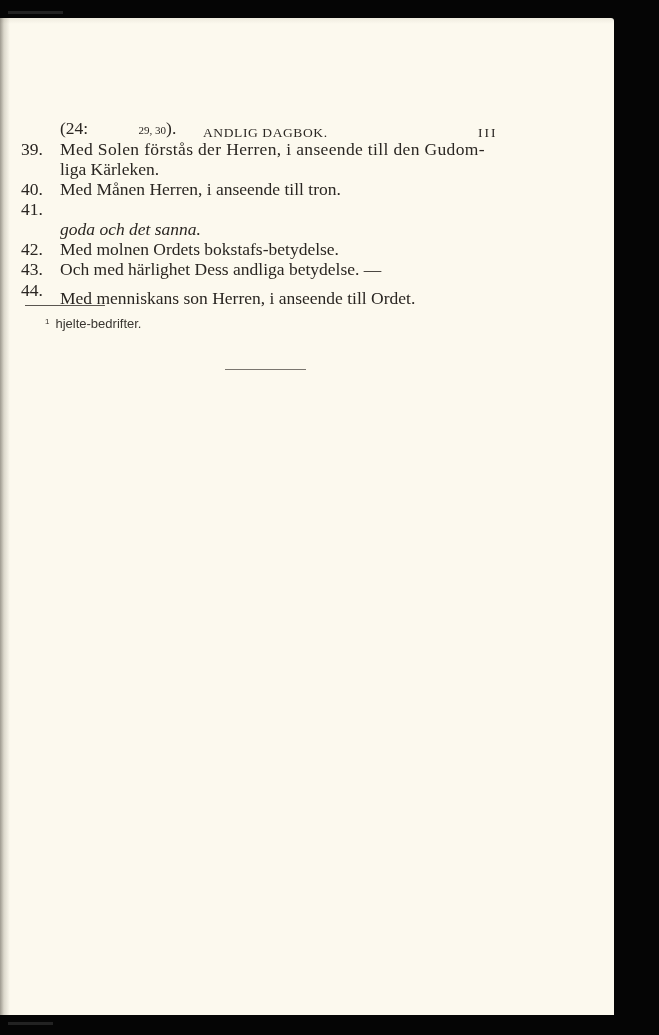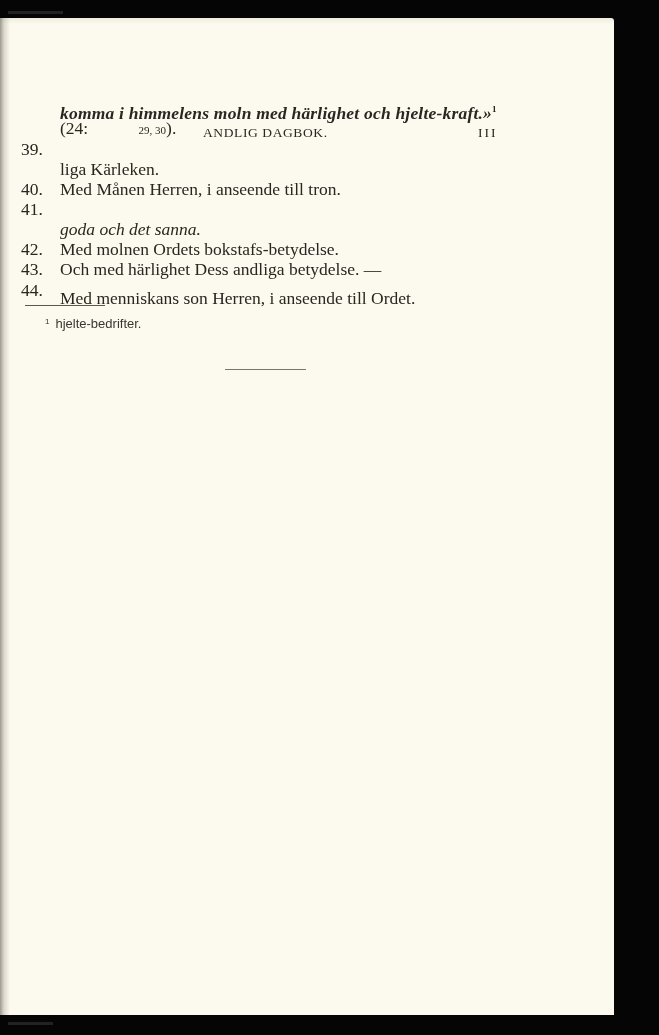--- a/index.html
+++ b/index.html
@@ -127,28 +127,26 @@
 
 <div class="scan-mark"></div>
 
 <div class="page">
 
   <div class="running-head">
     <span class="title">ANDLIG DAGBOK.</span>
     <span class="folio">III</span>
   </div>
 
-  <div class="line italic" style="top:81px;">
-    <span>komma i himmelens moln med härlighet och hjelte-kraft.»</span><span class="sup">1</span>
-  </div>
   <div class="line" style="top:100px;">
     <span>(24: </span><span class="small">29, 30</span><span>).</span>
   </div>
 
   <div class="num" style="top:121px;">39.</div>
+  <div class="line" style="top:121px; letter-spacing:0.35px;">Med Solen förstås der Herren, i anseende till den Gudom-</div>
   <div class="line" style="top:141px;">liga Kärleken.</div>
 
   <div class="num" style="top:161px;">40.</div>
   <div class="line" style="top:161px;">Med Månen Herren, i anseende till tron.</div>
 
   <div class="num" style="top:181px;">41.</div>
   <div class="line" style="top:201px;font-style:italic;">goda och det sanna.</div>
 
   <div class="num" style="top:221px;">42.</div>
   <div class="line" style="top:221px;">Med molnen Ordets bokstafs-betydelse.</div>

